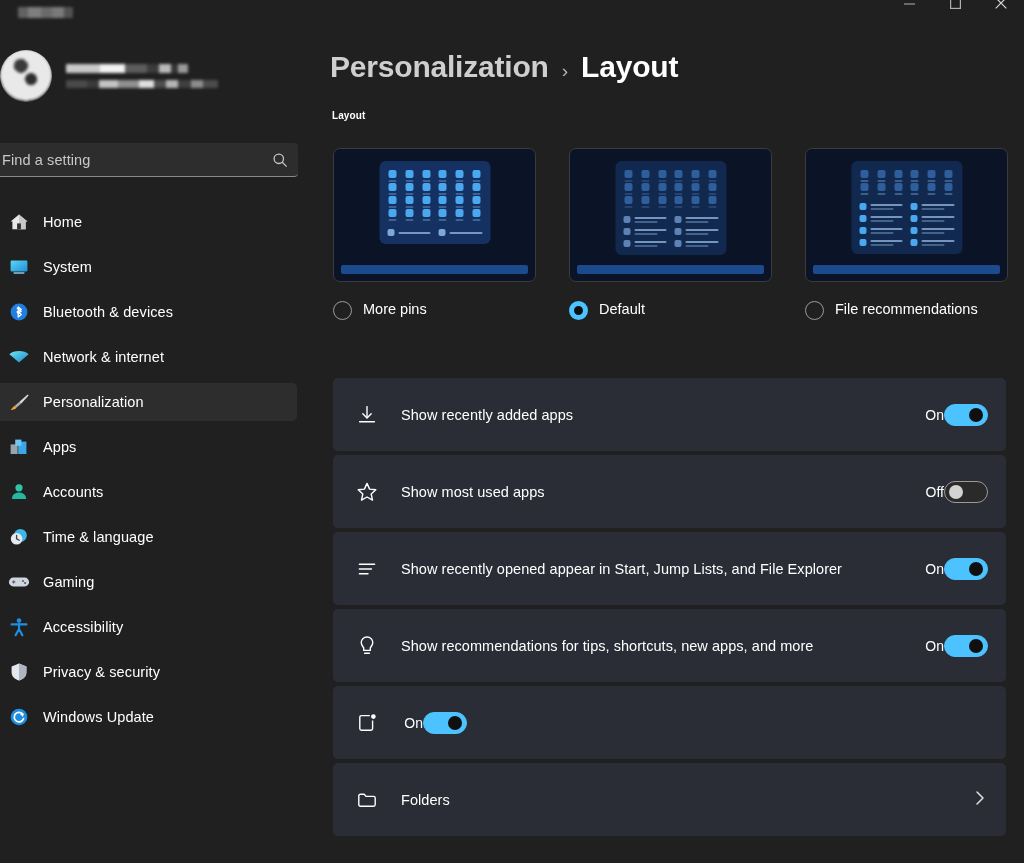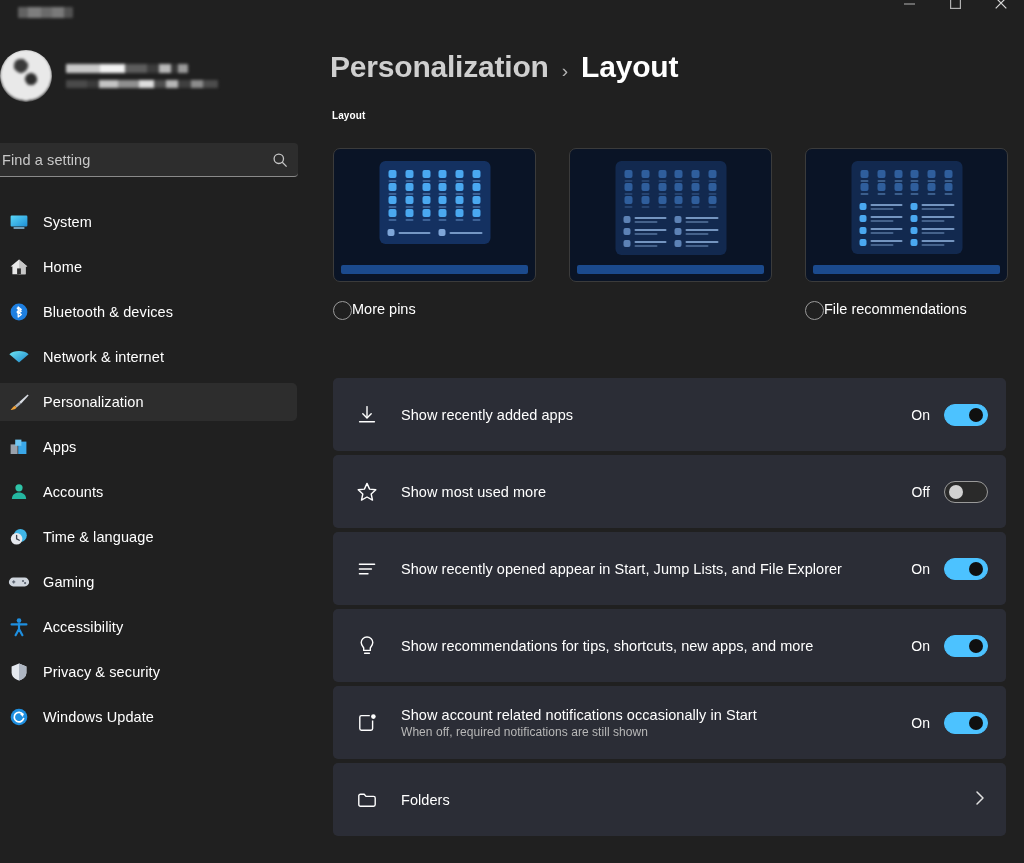--- a/index.html
+++ b/index.html
@@ -314,20 +314,21 @@
     height: 9px;
     border-radius: 2px;
     background: #1d4f96;
     opacity: .92;
   }
 
   .radio-row {
     margin-top: 18px;
     display: flex;
     align-items: flex-start;
+    gap: 11px;
     cursor: pointer;
   }
   .radio {
     width: 19px; height: 19px;
     border-radius: 50%;
     border: 1.6px solid #9a9a9a;
     background: transparent;
     flex: none;
     margin-top: 1px;
     position: relative;
@@ -368,21 +369,21 @@
     margin-right: 20px;
     display: flex;
     align-items: center;
     justify-content: center;
     color: #ffffff;
   }
   .srow-ico svg { display: block; }
   .srow-text { flex: 1; display: flex; flex-direction: column; gap: 2px; min-width: 0; }
   .srow-title { font-size: 14.5px; color: #ffffff; letter-spacing: .05px; }
   .srow-sub { font-size: 12px; color: #b8b8b8; letter-spacing: .05px; }
-  .srow-right { display: flex; align-items: center; gap: 14px; flex: none; }
+  .srow-right { display: flex; align-items: center; flex: none; }
   .toggle-state { font-size: 14px; color: #ffffff; min-width: 22px; text-align: right; }
 
   .toggle {
     width: 44px; height: 22px;
     border-radius: 11px;
     position: relative;
     flex: none;
     cursor: pointer;
   }
   .toggle.on { background: #4cc2ff; border: 1px solid #4cc2ff; }
@@ -444,47 +445,47 @@
           <line x1="10.3" y1="10.3" x2="14.6" y2="14.6" stroke="#d6d6d6" stroke-width="1.3"></line>
         </svg>
       </span>
     </div>
 
     <div class="nav">
 
       <div class="nav-item">
         <span class="nav-ico">
           <svg width="20" height="20" viewBox="0 0 20 20">
+            <path d="M10 2.6 L18.4 9.4 L16.6 9.4 L16.6 17.2 L3.4 17.2 L3.4 9.4 L1.6 9.4 Z" fill="#e8e8e8"></path>
+            <path d="M10 2.6 L18.4 9.4 L16.6 9.4 L16.6 17.2 L10 17.2 Z" fill="#c7c7c7"></path>
+            <rect x="8.1" y="11.4" width="3.8" height="5.8" fill="#2f2f2f"></rect>
+          </svg>
+        </span>
+        <span class="nav-label">Home</span>
+      </div>
+
+      <div class="nav-item">
+        <span class="nav-ico">
+          <svg width="20" height="20" viewBox="0 0 20 20">
             <defs>
                 <linearGradient id="gsys" x1="0" y1="0" x2="1" y2="1">
               <stop offset="0%" stop-color="#5ad6f7"></stop>
                   <stop offset="100%" stop-color="#1e8fd6"></stop>
             </linearGradient>
               </defs>
             <rect x="1.6" y="3.6" width="16.8" height="11" rx="1.1" fill="url(#gsys)"></rect>
             <rect x="4.4" y="15.2" width="11.2" height="1.5" rx="0.7" fill="#8fc6e8"></rect>
           </svg>
         </span>
         <span class="nav-label">System</span>
       </div>
 
       <div class="nav-item">
         <span class="nav-ico">
           <svg width="20" height="20" viewBox="0 0 20 20">
-            <path d="M10 2.6 L18.4 9.4 L16.6 9.4 L16.6 17.2 L3.4 17.2 L3.4 9.4 L1.6 9.4 Z" fill="#e8e8e8"></path>
-            <path d="M10 2.6 L18.4 9.4 L16.6 9.4 L16.6 17.2 L10 17.2 Z" fill="#c7c7c7"></path>
-            <rect x="8.1" y="11.4" width="3.8" height="5.8" fill="#2f2f2f"></rect>
-          </svg>
-        </span>
-        <span class="nav-label">Home</span>
-      </div>
-
-      <div class="nav-item">
-        <span class="nav-ico">
-          <svg width="20" height="20" viewBox="0 0 20 20">
             <circle cx="10" cy="10" r="8.4" fill="#1e7fe0"></circle>
             <path d="M8.2 6.2 L12.3 9.2 L9.2 11.6 L9.2 4.9 L12.3 7.4 L8.2 10.4" fill="none" stroke="#ffffff" stroke-width="1.25" stroke-linejoin="round" stroke-linecap="round"></path>
             <path d="M9.2 9.1 L9.2 15.1 L12.3 12.6 L8.2 9.6" fill="none" stroke="#ffffff" stroke-width="1.25" stroke-linejoin="round" stroke-linecap="round"></path>
           </svg>
         </span>
         <span class="nav-label">Bluetooth &amp; devices</span>
       </div>
 
       <div class="nav-item">
         <span class="nav-ico">
@@ -718,20 +719,24 @@
               <div class="rec">
                   <span class="rec-ico"></span>
                   <span class="rec-lines">
                     <span class="rec-l1"></span>
                     <span class="rec-l2"></span>
                   </span>
                 </div>
             </div>
           </div>
           <div class="taskbar"></div>
+        </div>
+        <div class="radio-row">
+          <span class="radio checked"></span>
+          <span class="radio-label">Default</span>
         </div>
       </div>
 
       <div class="layout-choice">
         <div class="preview bright">
           <div class="preview-inner" style="background:#12294f;">
             <div class="pins">
               <span class="pin" style="background:#2f5e9c"></span>
                 <span class="pin" style="background:#2f5e9c"></span>
                 <span class="pin" style="background:#2f5e9c"></span>
@@ -835,21 +840,21 @@
         </span>
       </div>
 
       <div class="srow">
         <span class="srow-ico">
           <svg width="24" height="24" viewBox="0 0 24 24" fill="none" stroke="#ffffff" stroke-width="1.4" stroke-linejoin="round">
             <path d="M12 3.4 L14.6 9.1 L20.8 9.8 L16.2 14.0 L17.5 20.1 L12 17.0 L6.5 20.1 L7.8 14.0 L3.2 9.8 L9.4 9.1 Z"></path>
           </svg>
         </span>
         <span class="srow-text">
-          <span class="srow-title">Show most used more</span>
+          <span class="srow-title">Show most used apps</span>
         </span>
         <span class="srow-right">
           <span class="toggle-state">Off</span>
           <span class="toggle off">
               <span class="knob"></span>
             </span>
         </span>
       </div>
 
       <div class="srow">
@@ -889,24 +894,20 @@
         </span>
       </div>
 
       <div class="srow tall">
         <span class="srow-ico">
           <svg width="24" height="24" viewBox="0 0 24 24" fill="none" stroke="#ffffff" stroke-width="1.4" stroke-linejoin="round">
             <path d="M14.8 4.6 L6.4 4.6 C5.5 4.6 4.8 5.3 4.8 6.2 L4.8 17.6 C4.8 18.5 5.5 19.2 6.4 19.2 L16.0 19.2 C16.9 19.2 17.6 18.5 17.6 17.6 L17.6 9.6"></path>
             <circle cx="18.4" cy="5.6" r="2.3" fill="#ffffff" stroke="none"></circle>
           </svg>
         </span>
-        <span class="srow-text">
-          <span class="srow-title">Show account related notifications occasionally in Start</span>
-          <span class="srow-sub">When off, required notifications are still shown</span>
-        </span>
         <span class="srow-right">
           <span class="toggle-state">On</span>
           <span class="toggle on">
               <span class="knob"></span>
             </span>
         </span>
       </div>
 
       <div class="srow tall">
         <span class="srow-ico">

